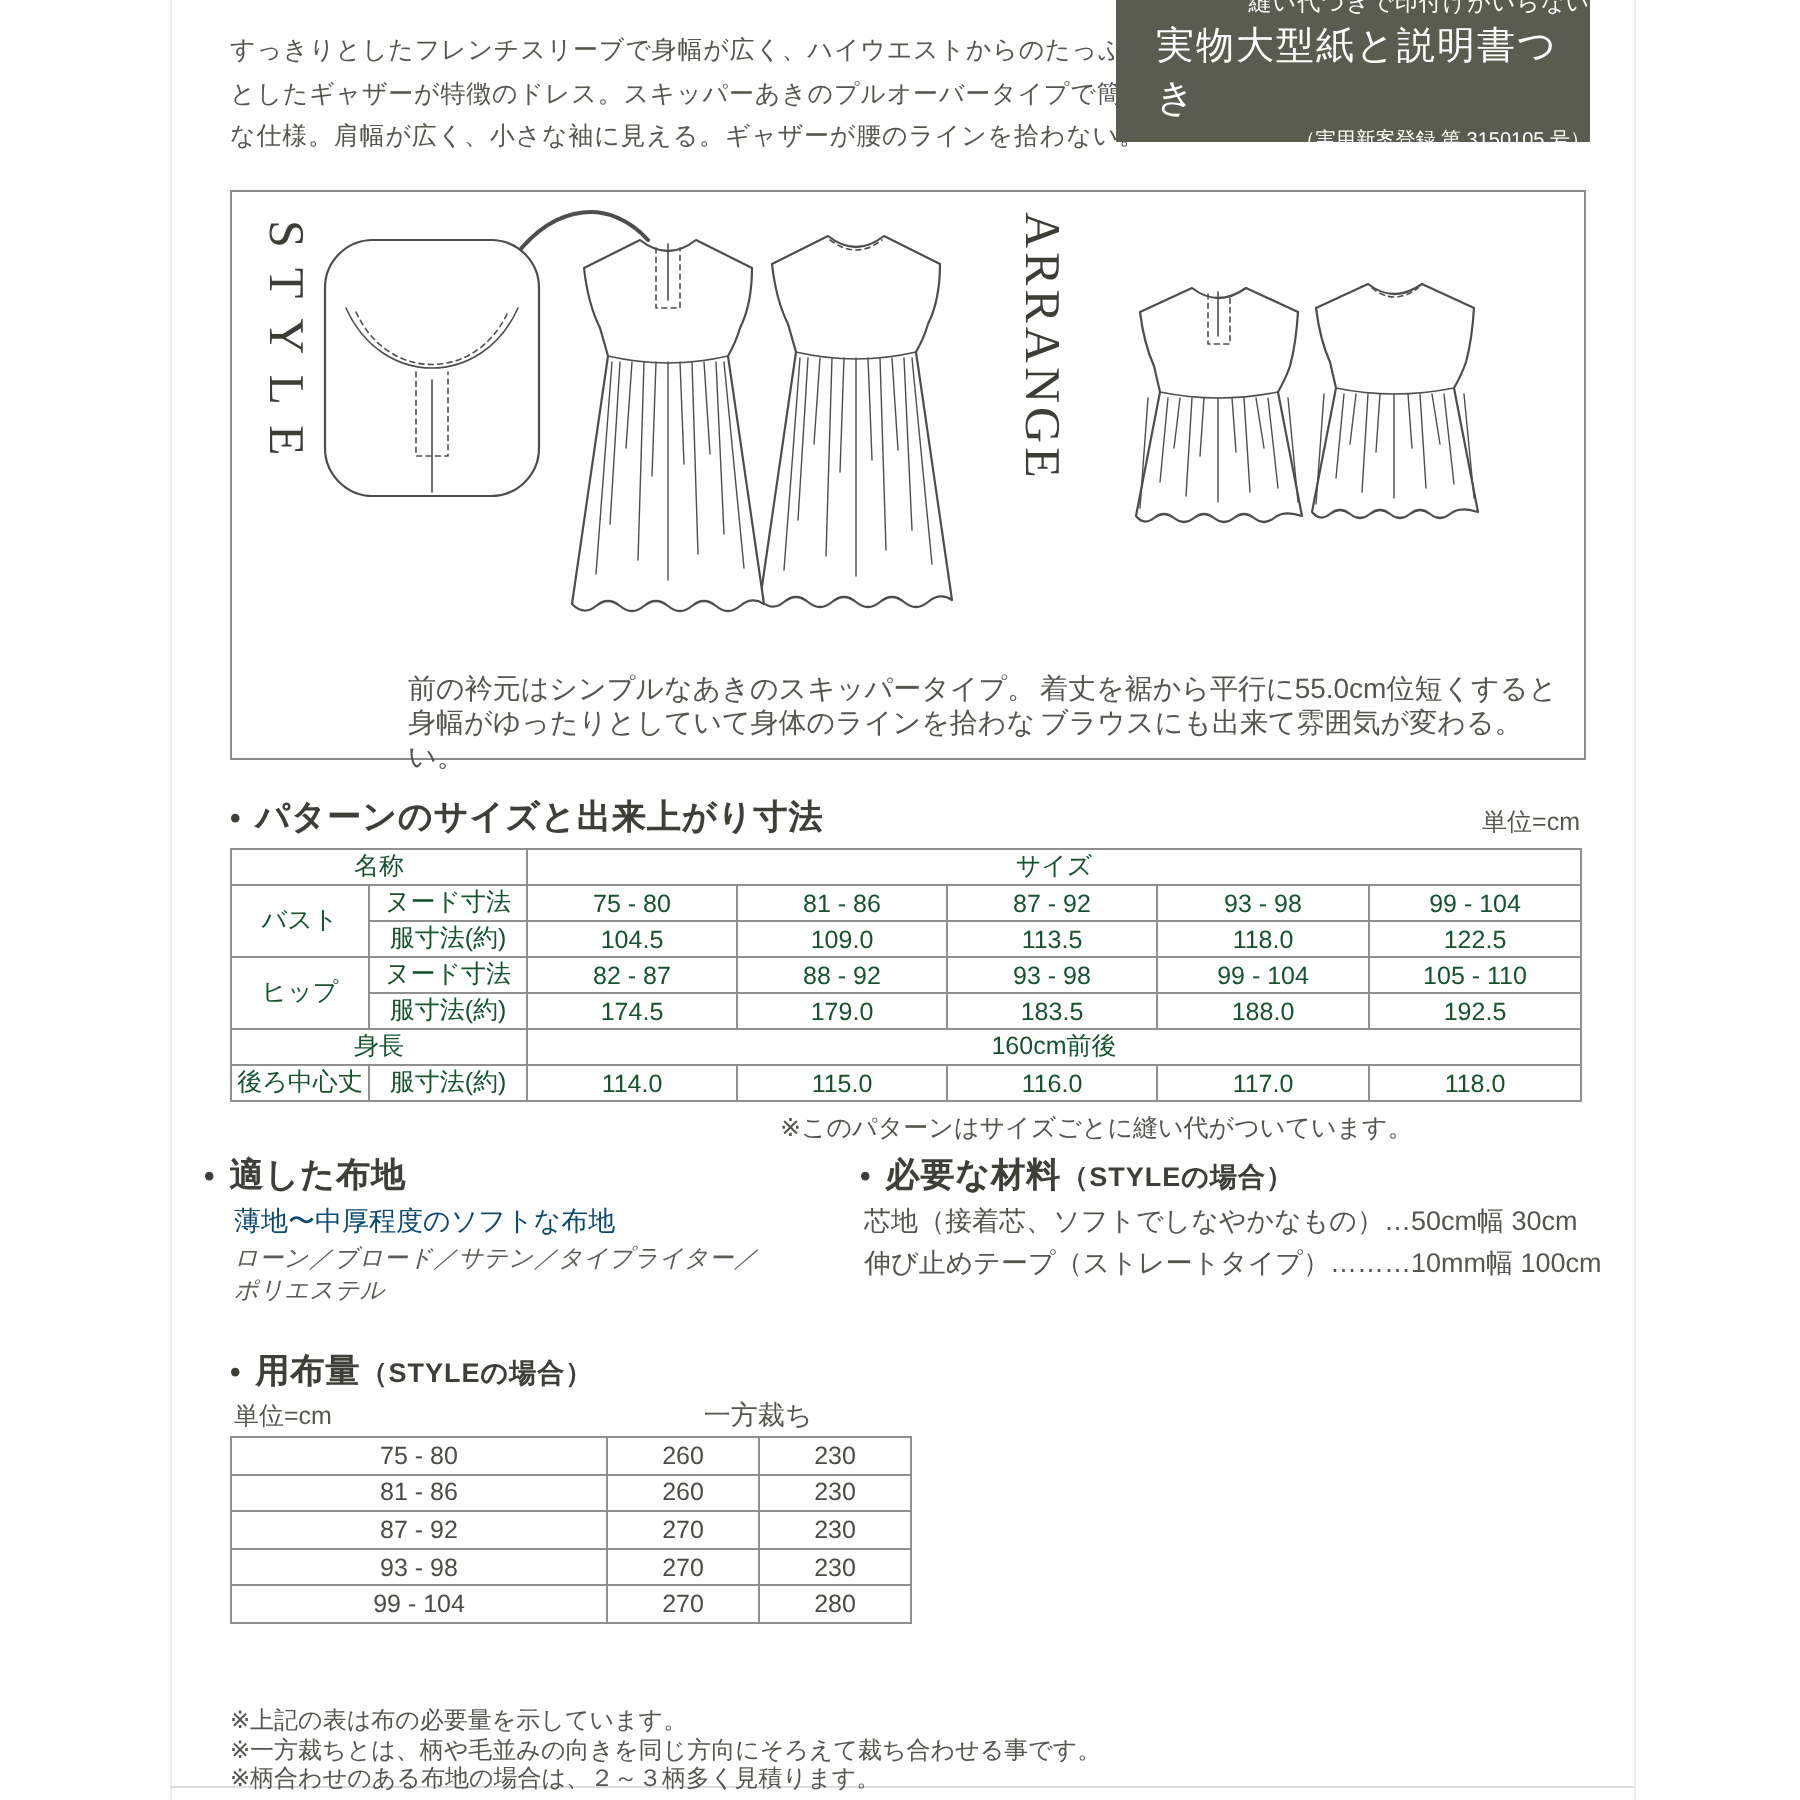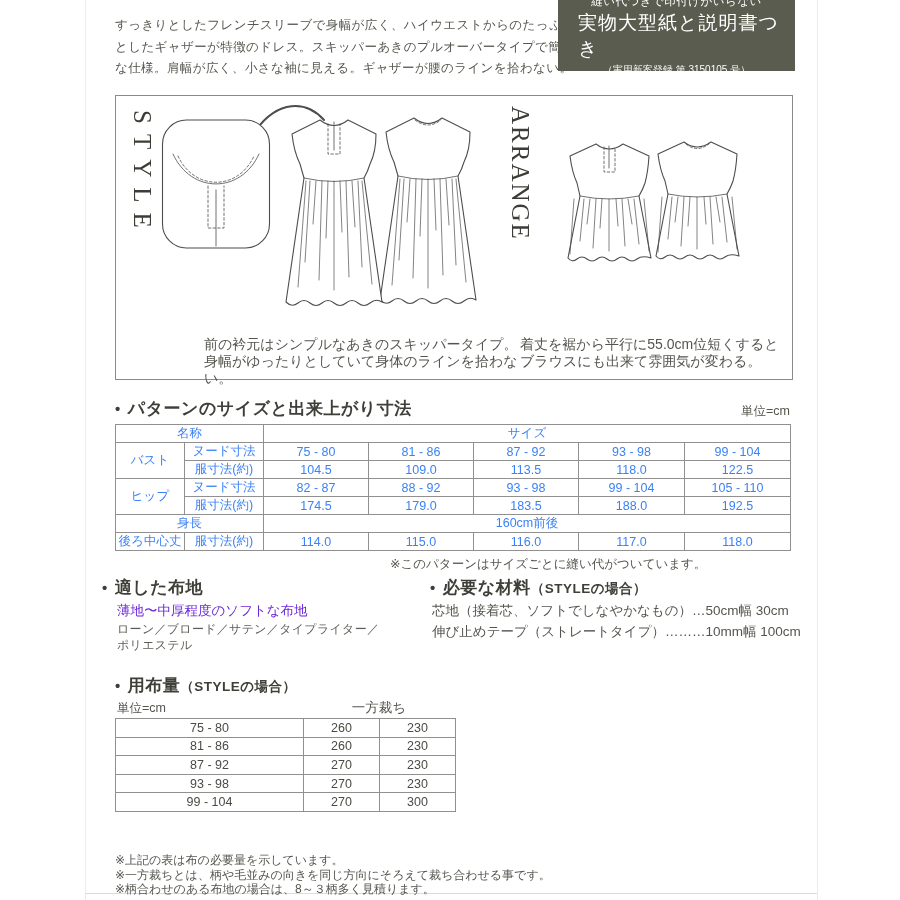--- a/index.html
+++ b/index.html
@@ -8,21 +8,21 @@
   .vline{position:absolute;top:0;bottom:0;width:1px;background:#ececec;}
   .vline.left{left:85px;} .vline.right{left:817px;}
   .hline{position:absolute;left:85px;width:732px;height:1px;background:#dcdcdc;top:893px;}
 
   
   .intro{position:absolute;left:115px;top:15px;font-size:12.5px;line-height:21.7px;
          letter-spacing:0.4px;color:#56564f;}
 
   
   .badge{position:absolute;left:558px;top:0;width:237px;height:71px;background:#595c4e;
-         color:#fff;display:flex;flex-direction:column;align-items:center;justify-content:center;gap:1px;}
+         color:#fff;display:flex;flex-direction:column;align-items:flex-end;justify-content:center;gap:1px;}
   .badge .b1{font-size:11.5px;letter-spacing:0.5px;}
   .badge .b2{font-size:19px;letter-spacing:1px;margin-left:20px;}
   .badge .b3{font-size:10px;}
 
   
   .illo-box{position:absolute;left:115px;top:95px;width:678px;height:285px;border:1px solid #8a8a8a;box-sizing:border-box;}
   .illo{position:absolute;left:0;top:0;}
   .vlabel{position:absolute;writing-mode:vertical-rl;text-orientation:mixed;
           font-family:"Liberation Serif","DejaVu Serif",serif;color:#3d3d37;font-size:25px;}
   .vlabel.style{left:12px;top:14px;letter-spacing:10px;}
@@ -36,27 +36,27 @@
   .dash{stroke-width:0.8;stroke-dasharray:2.5 2.2;}
 
   
   .sec-head{position:absolute;font-size:17px;font-weight:bold;color:#3f3f39;letter-spacing:0.5px;}
   .sec-head::before{content:"\2022";margin-right:7px;font-size:15px;}
   .sec-head .paren{font-size:13.5px;font-weight:bold;}
   .small-label{position:absolute;font-size:12.5px;color:#56564f;}
 
   
   table{border-collapse:collapse;table-layout:fixed;}
-  .size-table{position:absolute;left:115px;top:424px;width:675px;font-size:12.5px;color:#3b82f6;border:1px solid #6e6e6e;}
+  .size-table{position:absolute;left:115px;top:424px;width:675px;font-size:12.5px;color:#14532d;border:1px solid #6e6e6e;}
   .size-table td{border:1px solid #909090;text-align:center;height:17px;padding:0;}
   .yard-note,.size-note{position:absolute;font-size:12.5px;color:#55554f;}
   .size-note{left:390px;top:556px;width:400px;text-align:left;}
 
   
-  .sub-line{position:absolute;font-size:13.5px;color:#6d28d9;font-family:Liberation Mono, monospace;}
+  .sub-line{position:absolute;font-size:13.5px;color:#0c4a6e;font-family:Liberation Mono, monospace;}
   .tiny-lines{position:absolute;font-size:12px;line-height:15.8px;color:#5c5c56;letter-spacing:0.3px;}
   .mat-lines{position:absolute;font-size:13.5px;line-height:20.5px;color:#55554f;}
 
   
   .yard-table{position:absolute;left:115px;top:718px;width:340px;font-size:12.5px;color:#4b4b45;border:1px solid #6e6e6e;}
   .yard-table td{border:1px solid #909090;text-align:center;height:17.6px;padding:0;}
   .yard-table td.diag{position:relative;height:38px;
       background-image:linear-gradient(to bottom right,transparent calc(50% - 0.6px),#8f8f8f calc(50% - 0.6px),#8f8f8f calc(50% + 0.6px),transparent calc(50% + 0.6px));}
   .diag-top{position:absolute;top:3px;right:9px;}
   .diag-bottom{position:absolute;bottom:3px;left:10px;}
@@ -203,21 +203,21 @@
       <td>116.0</td>
       <td>117.0</td>
       <td>118.0</td>
     </tr>
   </tbody>
     </table>
   <div class="size-note">※このパターンはサイズごとに縫い代がついています。</div>
 
   <div class="sec-head" style="left:102px;top:576px;"><span>適した布地</span></div>
   <div class="sub-line" style="left:117px;top:602px;">薄地〜中厚程度のソフトな布地</div>
-  <div class="tiny-lines" style="left:117px;top:622px;">
+  <div class="tiny-lines" style="left:117px;top:622px;font-style:italic;">
     <div>ローン／ブロード／サテン／タイプライター／</div>
     <div>ポリエステル</div>
   </div>
 
   <div class="sec-head" style="left:430px;top:576px;"><span>必要な材料</span><span class="paren">（STYLEの場合）</span></div>
   <div class="mat-lines" style="left:432px;top:601px;">
     <div>芯地（接着芯、ソフトでしなやかなもの）…50cm幅 30cm</div>
     <div>伸び止めテープ（ストレートタイプ）………10mm幅 100cm</div>
   </div>
 
@@ -248,23 +248,23 @@
       <td>230</td>
     </tr>
     <tr>
       <td>93 - 98</td>
       <td>270</td>
       <td>230</td>
     </tr>
     <tr>
       <td>99 - 104</td>
       <td>270</td>
-      <td>300</td>
+      <td>280</td>
     </tr>
   </tbody>
     </table>
 
   <div class="notes">
     <div>※上記の表は布の必要量を示しています。</div>
     <div>※一方裁ちとは、柄や毛並みの向きを同じ方向にそろえて裁ち合わせる事です。</div>
-    <div>※柄合わせのある布地の場合は、8～３柄多く見積ります。</div>
+    <div>※柄合わせのある布地の場合は、２～３柄多く見積ります。</div>
   </div>
 </div>
 
 </body></html>

